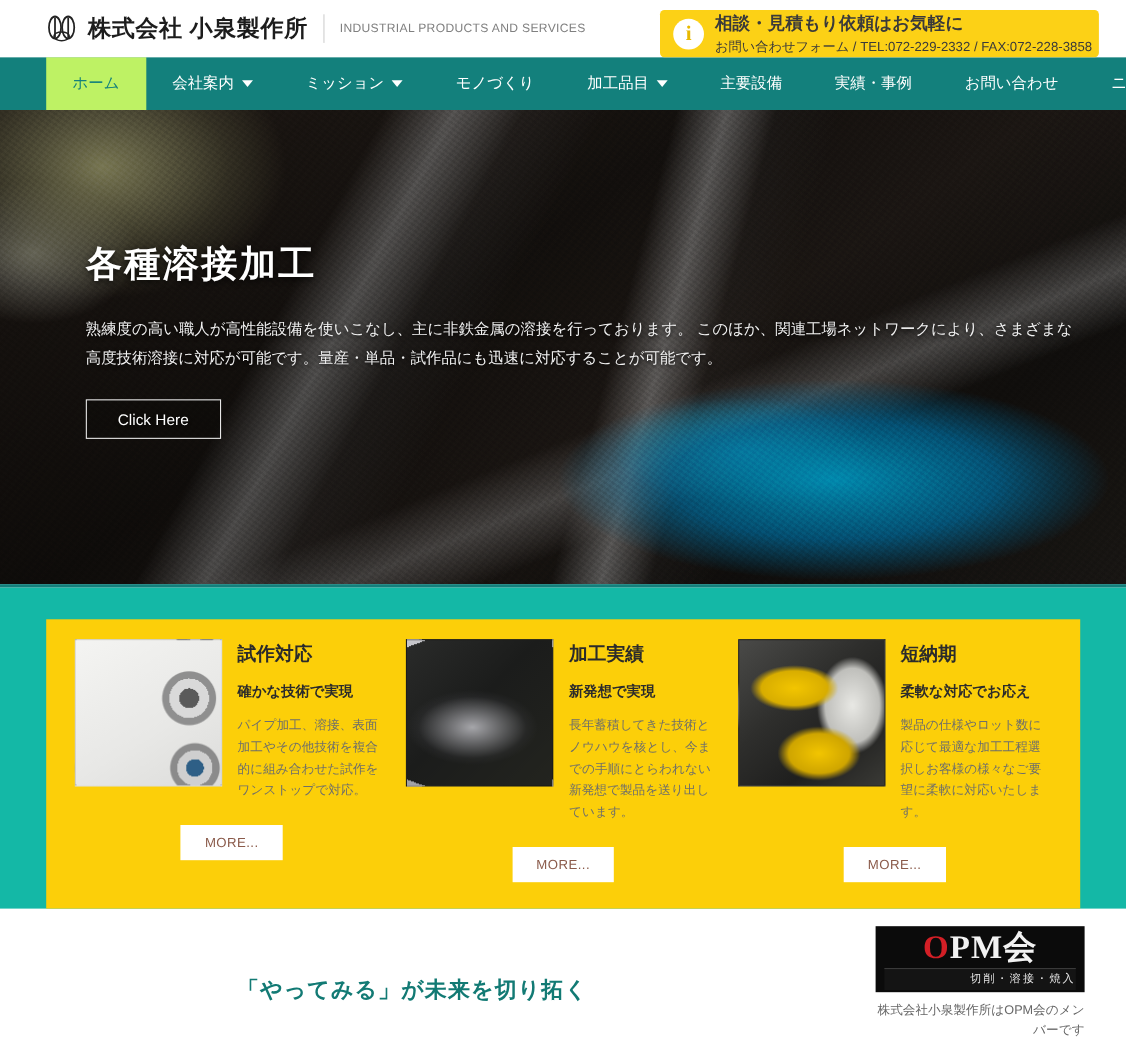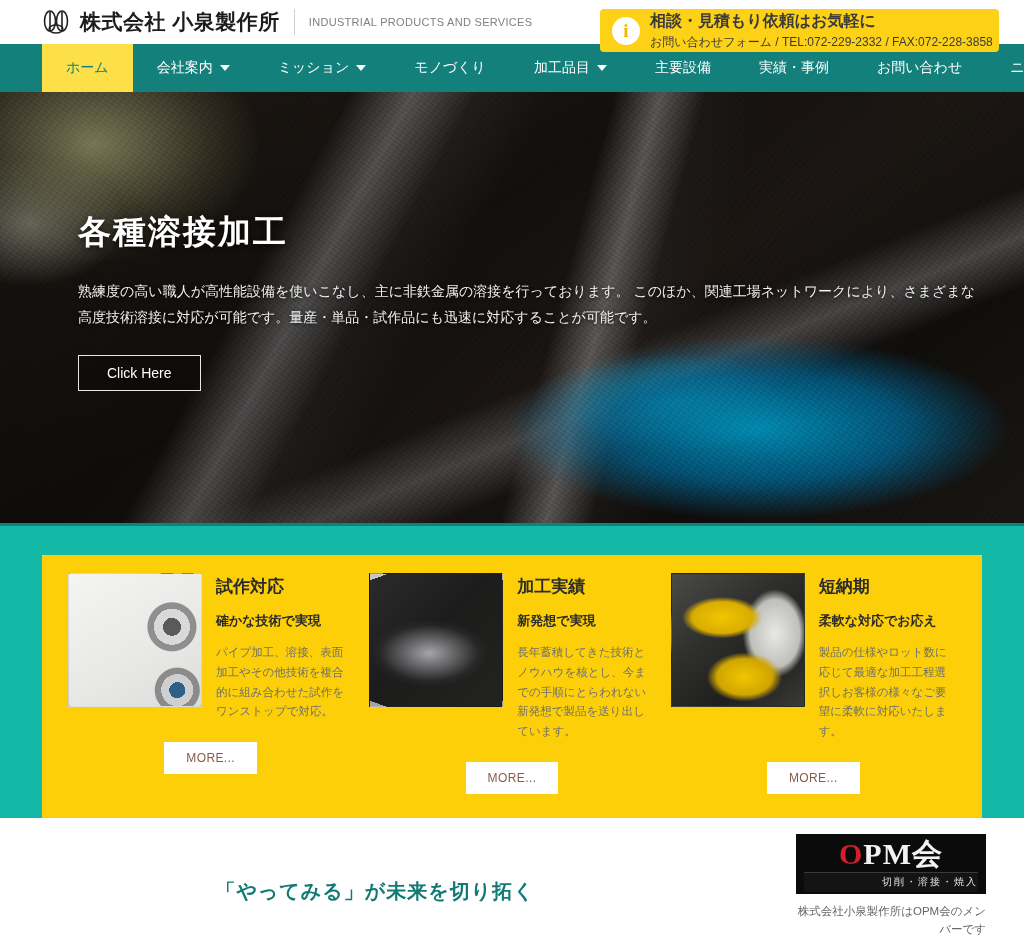--- a/index.html
+++ b/index.html
@@ -7,21 +7,21 @@
   html,body { width:1024px; height:951px; }
   body {
     font-family:"Liberation Sans","DejaVu Sans",sans-serif;
     background:#ffffff;
     color:#333333;
     overflow:hidden;
   }
 
   
   .site-header{
-    height:44px;
+    height:52px;
     display:flex;
     align-items:center;
     padding:0 20px 0 42px;
     background:#ffffff;
     position:relative;
   }
   .brand{ display:flex; align-items:center; gap:10px; }
   .brand-mark{ width:28px; height:30px; position:relative; flex:none; }
   .brand-mark svg{ display:block; }
   .brand-name{
@@ -83,21 +83,21 @@
     justify-content:center;
     gap:7px;
     padding:0 24px;
     color:#ffffff;
     font-size:14px;
     white-space:nowrap;
     cursor:pointer;
     user-select:none;
   }
   .nav-item.active{
-    background:#fde047;
+    background:#bef264;
     color:#13807c;
     justify-content:flex-end;
   }
   .caret{
     width:0;height:0;
     border-left:5px solid transparent;
     border-right:5px solid transparent;
     border-top:6px solid #ffffff;
     display:inline-block;
   }

